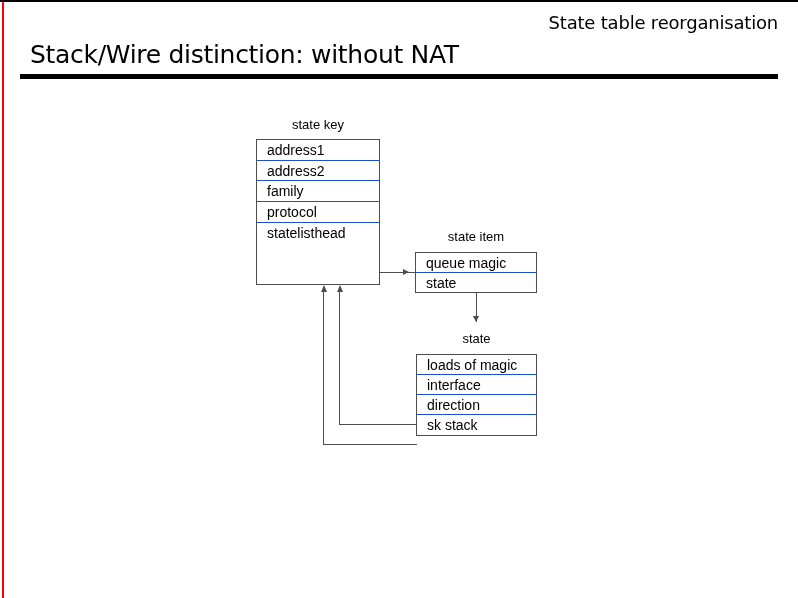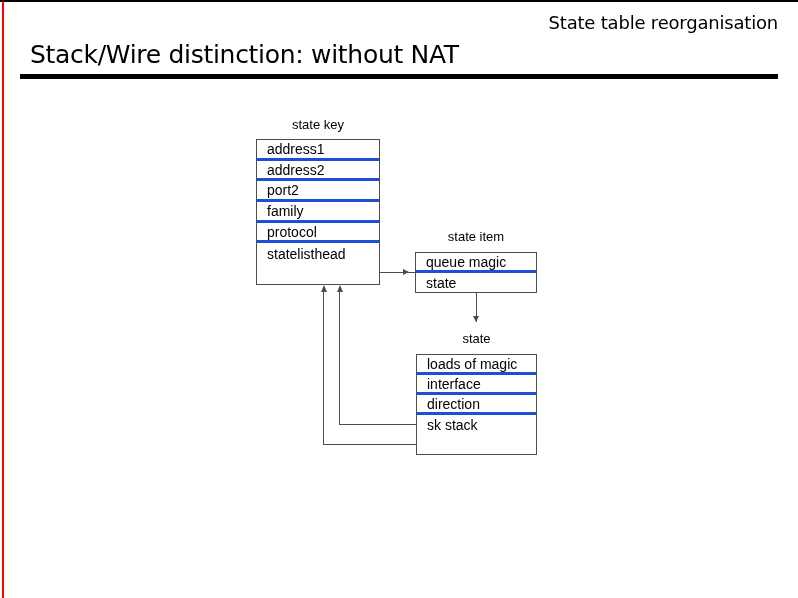--- a/index.html
+++ b/index.html
@@ -81,21 +81,21 @@
     text-align: center;
   }
   .dg-table {
     position: absolute;
     box-sizing: border-box;
     border: 1px solid #4d4d4d;
     background: #ffffff;
   }
   .dg-row {
     box-sizing: border-box;
-    border-bottom: 3px solid #1d4ed8;
+    border-bottom: 1px solid #1d4ed8;
     font-family: "Liberation Sans", sans-serif;
     font-size: 14px;
     color: #000000;
     padding-left: 10px;
     display: flex;
     align-items: center;
     white-space: nowrap;
     background: #ffffff;
   }
   .dg-row:last-child { border-bottom: none; }
@@ -146,36 +146,35 @@
 
   <div id="title-rule"></div>
 
   <div id="diagram">
 
     <div class="dg-label" style="left:256px; top:115px; width:124px;">state key</div>
 
     <div class="dg-table" style="left:256px; top:137px; width:124px; height:146px;">
       <div class="dg-row" style="height:20.7px;">address1</div>
       <div class="dg-row" style="height:20.7px;">address2</div>
-      <div class="dg-row" style="height:20.7px;">port2</div>
       <div class="dg-row" style="height:20.7px;">family</div>
       <div class="dg-row" style="height:20.7px;">protocol</div>
       <div class="dg-row" style="height:20.7px;">statelisthead</div>
     </div>
 
     <div class="dg-label" style="left:415px; top:227px; width:122px;">state item</div>
 
     <div class="dg-table" style="left:415px; top:250px; width:122px; height:41px;">
       <div class="dg-row" style="height:20px;">queue magic</div>
       <div class="dg-row" style="height:19px;">state</div>
     </div>
 
     <div class="dg-label" style="left:416px; top:329px; width:121px;">state</div>
 
-    <div class="dg-table" style="left:416px; top:352px; width:121px; height:101px;">
+    <div class="dg-table" style="left:416px; top:352px; width:121px; height:82px;">
       <div class="dg-row" style="height:20px;">loads of magic</div>
       <div class="dg-row" style="height:20px;">interface</div>
       <div class="dg-row" style="height:20px;">direction</div>
       <div class="dg-row" style="height:19px;">sk stack</div>
     </div>
 
     <div class="hline" style="left:380px; top:270px; width:36px;"></div>
     <div class="arrow-right" style="left:403px; top:266.5px;"></div>
 
     <div class="vline" style="left:476px; top:291px; height:29px;"></div>

